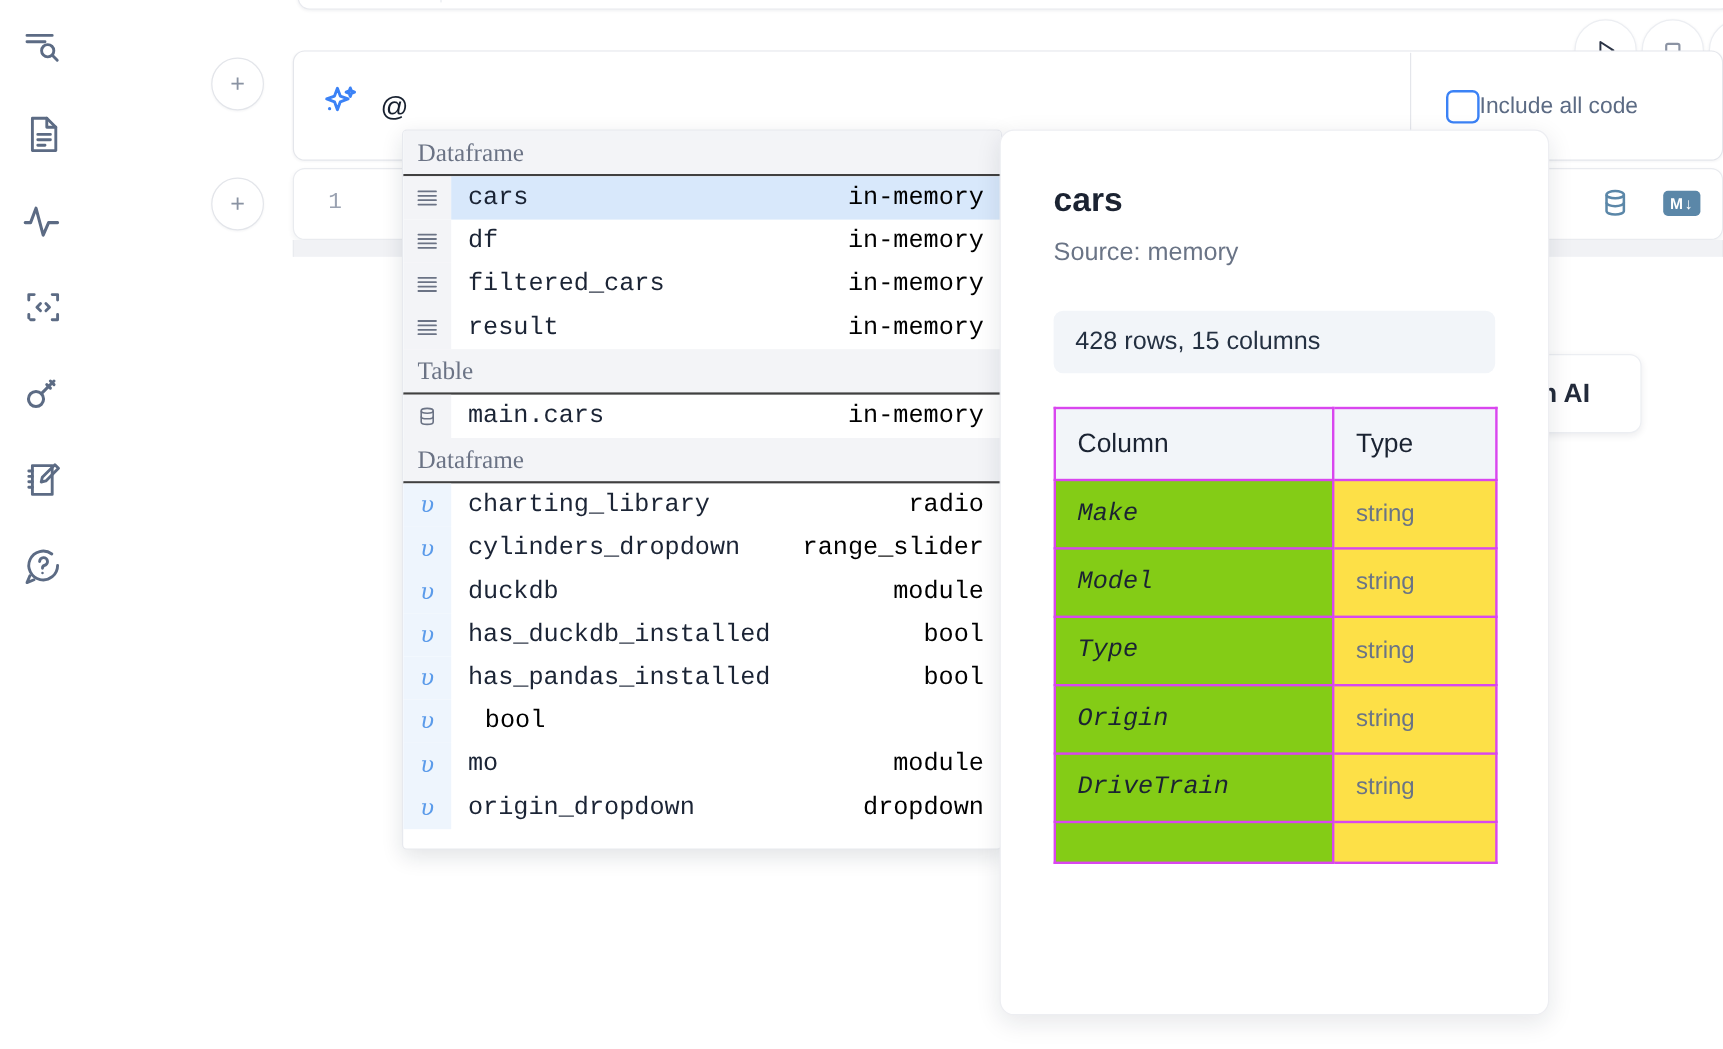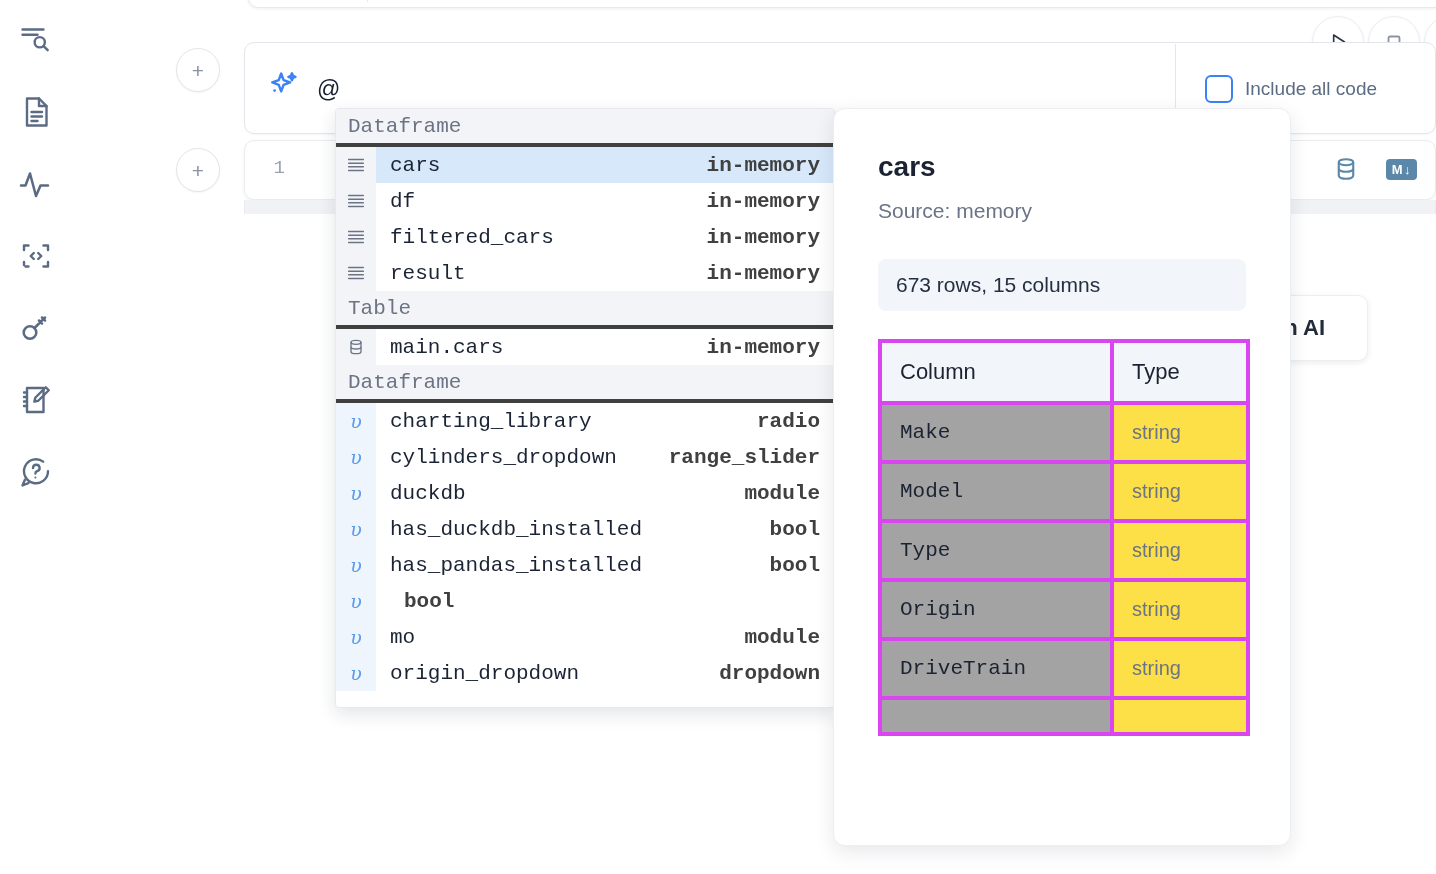--- a/index.html
+++ b/index.html
@@ -60,21 +60,21 @@
     display:flex; align-items:center;
   }
   .ai-input {
     width: 100%; border: none; outline: none; background: transparent;
     font-family: "Liberation Sans", sans-serif;
     font-size: 23px; color: #17202f; padding: 0 6px;
     caret-color: #17202f;
   }
   .ai-divider { position:absolute; left: 930px; top: 1px; width:1px; height: 90px; background:#e4e6eb; }
   .ai-checkbox-row {
-    position:absolute; left: 960px; top: 32px; display:flex; align-items:center; gap: 12px;
+    position:absolute; left: 960px; top: 32px; display:flex; align-items:center; 
   }
   .ai-cb {
     width: 28px; height: 28px; border: 2px solid #3b82f6; border-radius: 6px; background:#fff;
     cursor:pointer; flex: none;
   }
   .ai-cb-label { font-size: 19px; color:#5c6b84; white-space:nowrap; }
 
   
   .round-btn {
     position:absolute; width: 52px; height: 52px; border-radius:50%;
@@ -120,63 +120,63 @@
 
   
   .ac-panel {
     position:absolute; left: 335px; top: 108px; width: 500px; height: 600px;
     background:#fff; border:1px solid #e7e9ee; border-radius: 4px;
     box-shadow: 0 6px 18px rgba(20,30,50,.12);
     overflow:hidden;
   }
   .ac-group {
     height: 38px; background:#f3f4f7; color:#6b7385;
-    font-family:Liberation Mono, monospace; font-size: 21px;
+    font-family:Liberation Serif, serif; font-size: 21px;
     display:flex; align-items:center; padding-left: 12px;
-    border-bottom:4px solid #404040;
+    border-bottom:2px solid #404040;
   }
   .ac-row {
     height: 36px; display:flex; align-items:center;
     font-family:"Liberation Mono", monospace; font-size: 21px; cursor:pointer;
     background:#fff;
   }
   .ac-row.selected .ac-main { background:#d8e8fb; }
   .ac-icon {
     width: 40px; height: 36px; flex: none; background:#f3f4f7;
     display:flex; align-items:center; justify-content:center;
     color:#6b7385;
   }
   .ac-row.var .ac-icon { background:#eef5fd; color:#5b9bea; font-style: italic; font-size: 19px;
     font-family:"DejaVu Serif", serif; }
   .ac-main {
     flex: 1; height: 36px; display:flex; align-items:center; justify-content:space-between;
     padding: 0 14px 0 14px; overflow:hidden;
   }
   .ac-name { color:#1b2435; white-space:nowrap; }
-  .ac-type { color:#404040; white-space:nowrap; padding-left: 14px; font-weight: bold; }
+  .ac-type { color:#000000; white-space:nowrap; padding-left: 14px; }
 
   
   .preview {
     position:absolute; left: 833px; top: 108px; width: 458px; height: 738px;
     background:#fff; border:1px solid #edeef2; border-radius: 12px;
     box-shadow: 0 6px 20px rgba(20,30,50,.10);
     overflow:hidden; padding: 42px 44px 0 44px;
   }
   .pv-title { font-size: 28px; font-weight: bold; color:#1b2332; margin: 0 0 16px 0; }
   .pv-source { font-size: 21px; color:#6a7486; margin-bottom: 36px; }
   .pv-stats {
     background:#f2f5f9; border-radius: 8px; padding: 14px 18px;
     font-size: 21px; color:#243041; margin-bottom: 28px;
   }
   .pv-table { width: 368px; border-collapse: collapse; table-layout: fixed; }
   .pv-table th, .pv-table td {
-    border: 4px solid #d946ef; text-align:left; padding: 16px 18px;
+    border: 2px solid #d946ef; text-align:left; padding: 16px 18px;
   }
   .pv-table th { background:#f2f5f9; font-weight: normal; font-size: 22px; color:#1b2332; }
-  .pv-table td.col { font-family:"Liberation Mono", monospace; font-size: 21px; color:#1b2332; background:#a3a3a3; }
+  .pv-table td.col { font-family:"Liberation Mono", monospace; font-size: 21px; color:#1b2332; background:#84cc16;font-style:italic; }
   .pv-table td.typ { font-size: 20px; color:#6a7486; background:#fde047; }
   .pv-table th:nth-child(1), .pv-table td:nth-child(1) { width: 232px; }
   .pv-table th:nth-child(2), .pv-table td:nth-child(2) { width: 136px; }
 </style>
 </head>
 <body>
 
 <div id="root">
 
   <div class="rail">
@@ -399,21 +399,21 @@
         <div class="ac-main">
           <span class="ac-name">origin_dropdown</span>
           <span class="ac-type">dropdown</span>
         </div>
       </div>
     </div>
 
   <div class="preview">
     <div class="pv-title">cars</div>
     <div class="pv-source">Source: memory</div>
-    <div class="pv-stats">673 rows, 15 columns</div>
+    <div class="pv-stats">428 rows, 15 columns</div>
     <table class="pv-table">
       <thead>
         <tr>
           <th>Column</th>
           <th>Type</th>
         </tr>
       </thead>
       <tbody id="pv-body">
           <tr>
             <td class="col">Make</td>

